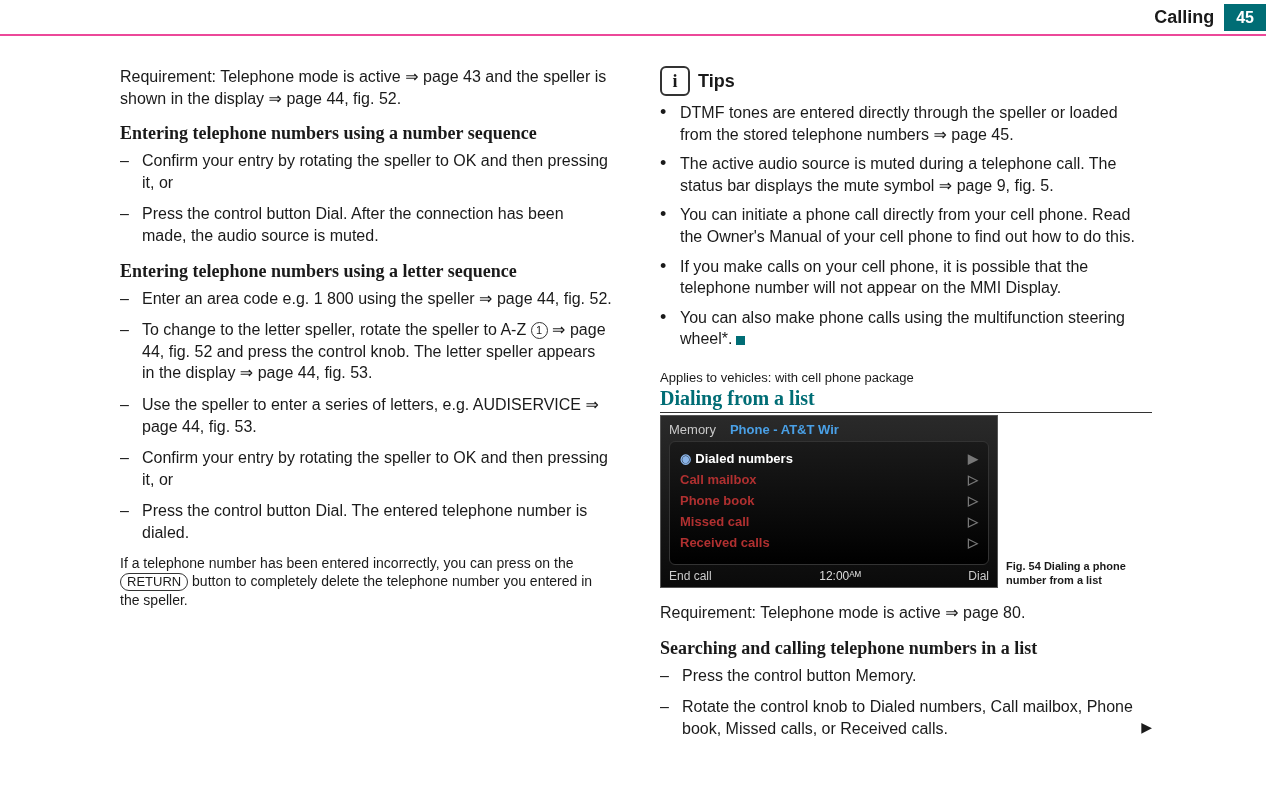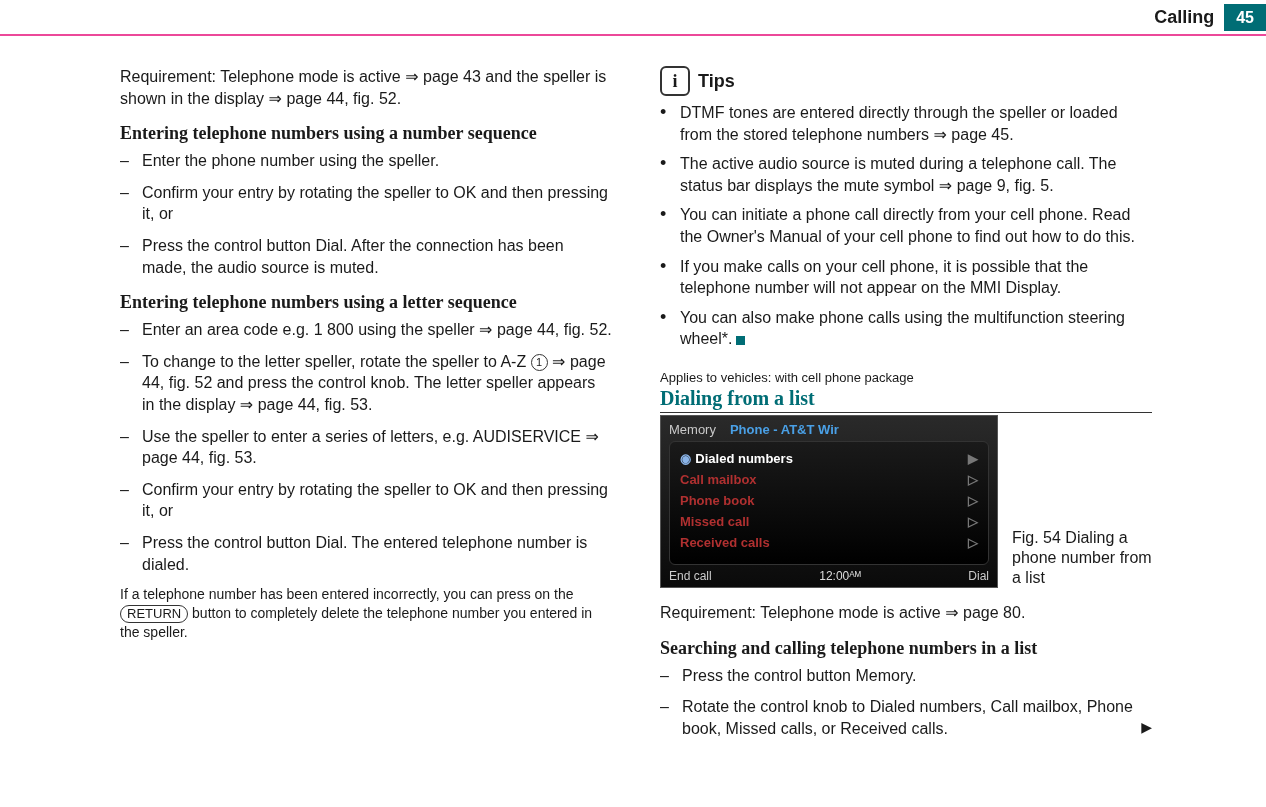--- a/index.html
+++ b/index.html
@@ -128,27 +128,27 @@
     color: #006d75;
     font-family: Georgia, "Times New Roman", serif;
     font-weight: bold;
     font-size: 20px;
     border-bottom: 1px solid #333;
     padding-bottom: 2px;
     margin-bottom: 2px;
   }
   .fig-row {
     display: flex;
-    gap: 14px;
+    gap: 8px;
     margin-bottom: 14px;
     align-items: flex-end;
   }
   .fig-caption {
-    font-size: 16px;
-    font-weight: normal;
+    font-size: 11px;
+    font-weight: bold;
     line-height: 1.25;
     width: 140px;
   }
   .mmi {
     width: 320px;
     background: linear-gradient(180deg,#2a2a2a,#0a0a0a);
     border: 1px solid #555;
     padding: 6px 8px 4px 8px;
     font-family: Arial, sans-serif;
   }
@@ -215,21 +215,20 @@
   </div>
 </div>
 
 <div class="page">
 
   <div class="col">
     <p>Requirement: Telephone mode is active ⇒ page 43 and the speller is shown in the display ⇒ page 44, fig. 52.</p>
 
     <div class="subhead">Entering telephone numbers using a number sequence</div>
     <ul class="dash-list">
-      <li>Enter the phone number using the speller.</li>
       <li>Confirm your entry by rotating the speller to OK and then pressing it, or</li>
       <li>Press the control button Dial. After the connection has been made, the audio source is muted.</li>
     </ul>
 
     <div class="subhead">Entering telephone numbers using a letter sequence</div>
     <ul class="dash-list">
       <li>Enter an area code e.g. 1 800 using the speller ⇒ page 44, fig. 52.</li>
       <li>
         <span>To change to the letter speller, rotate the speller to A-Z </span><span class="circled">1</span><span> ⇒ page 44, fig. 52 and press the control knob. The letter speller appears in the display ⇒ page 44, fig. 53.</span>
       </li>

